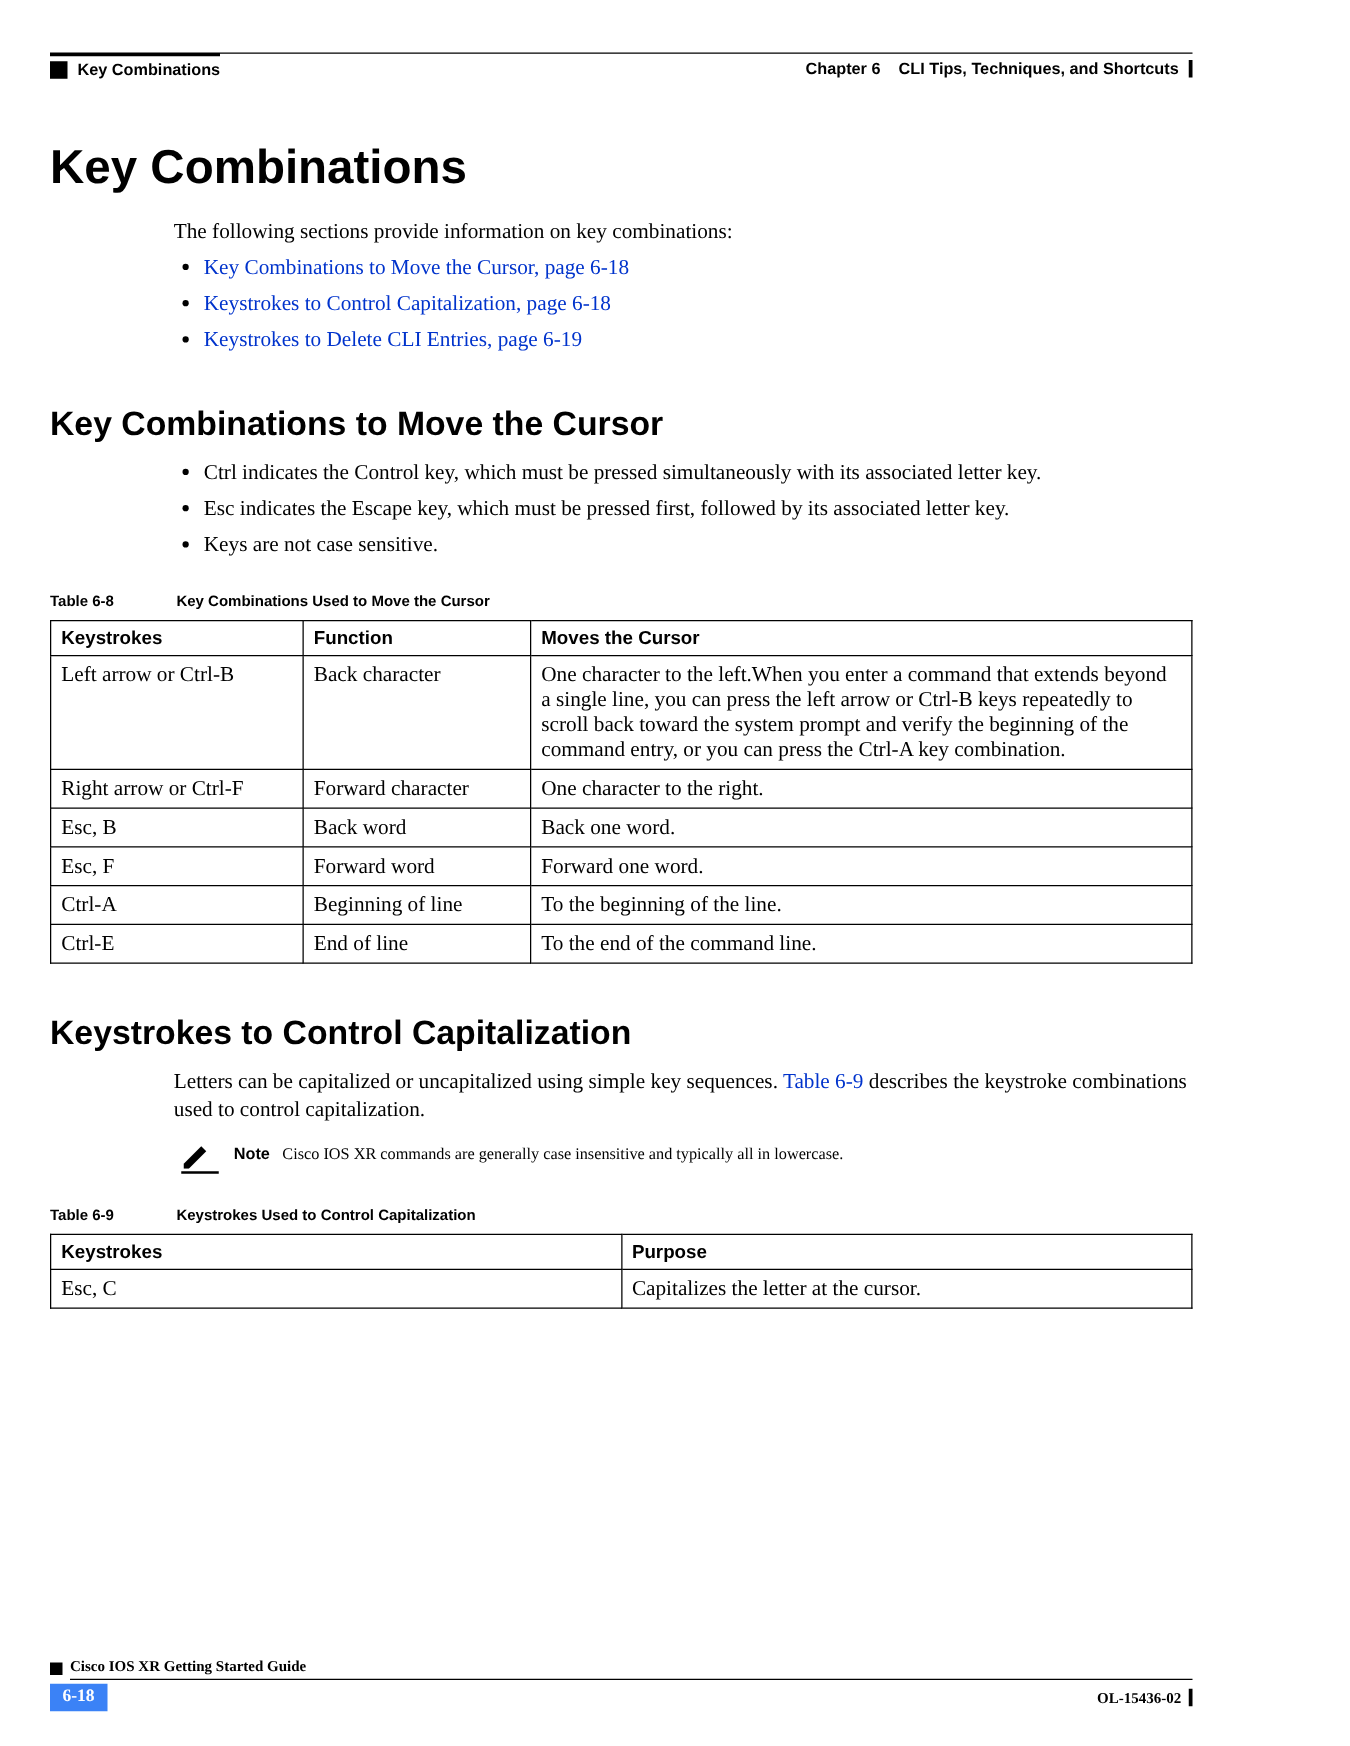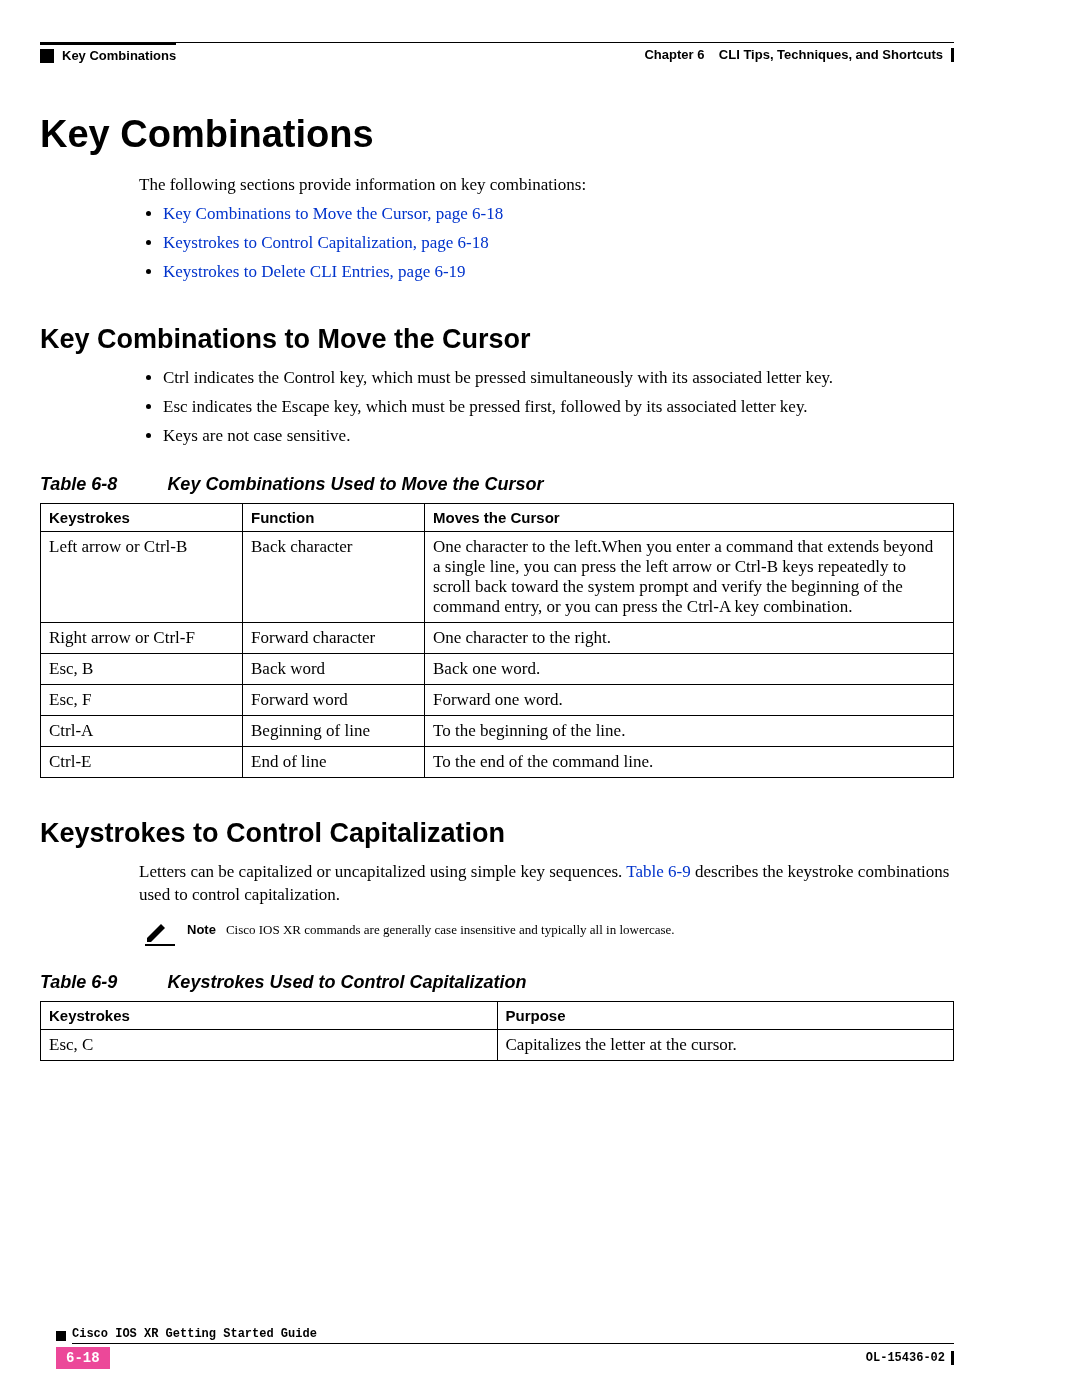--- a/index.html
+++ b/index.html
@@ -76,23 +76,22 @@
   }
   ul.bullets li {
     margin: 6px 0;
   }
   a.doc-link {
     color: #0033cc;
     text-decoration: none;
   }
   .table-caption {
     font-family: Arial, Helvetica, sans-serif;
-    font-style: italic;
-    font-weight: bold;
-    font-size: 18px;
+    font-weight: bold;
+    font-size: 12px;
     margin: 26px 0 8px 0;
   }
   .table-caption .cap-label {
     margin-right: 50px;
   }
   table.doc-table {
     border-collapse: collapse;
     width: 100%;
     font-size: 17px;
   }
@@ -135,24 +134,24 @@
     font-weight: bold;
     margin: 0 10px 0 8px;
   }
   .note-row .note-text {
     flex: 1;
     padding-top: 0px;
   }
 
   .footer {
     position: absolute;
-    left: 56px;
+    left: 40px;
     right: 40px;
     bottom: 28px;
-    font-family: Liberation Mono, monospace;
+    font-family: Liberation Serif, serif;
     font-size: 12px;
   }
   .footer .guide-line {
     display: flex;
     align-items: center;
   }
   .footer .guide-line .sq {
     width: 10px; height: 10px; background: #000; margin-right: 6px;
   }
   .footer .guide-line .title {
@@ -161,21 +160,21 @@
     border-bottom: 1px solid #000;
     padding-bottom: 2px;
   }
   .footer .bottom-row {
     display: flex;
     justify-content: space-between;
     align-items: center;
     margin-top: 3px;
   }
   .footer .page-num {
-    background: #ec4899;
+    background: #3b82f6;
     color: #fff;
     font-weight: bold;
     padding: 3px 10px;
     font-size: 14px;
   }
   .footer .doc-id {
     font-weight: bold;
     display: flex;
     align-items: center;
   }

